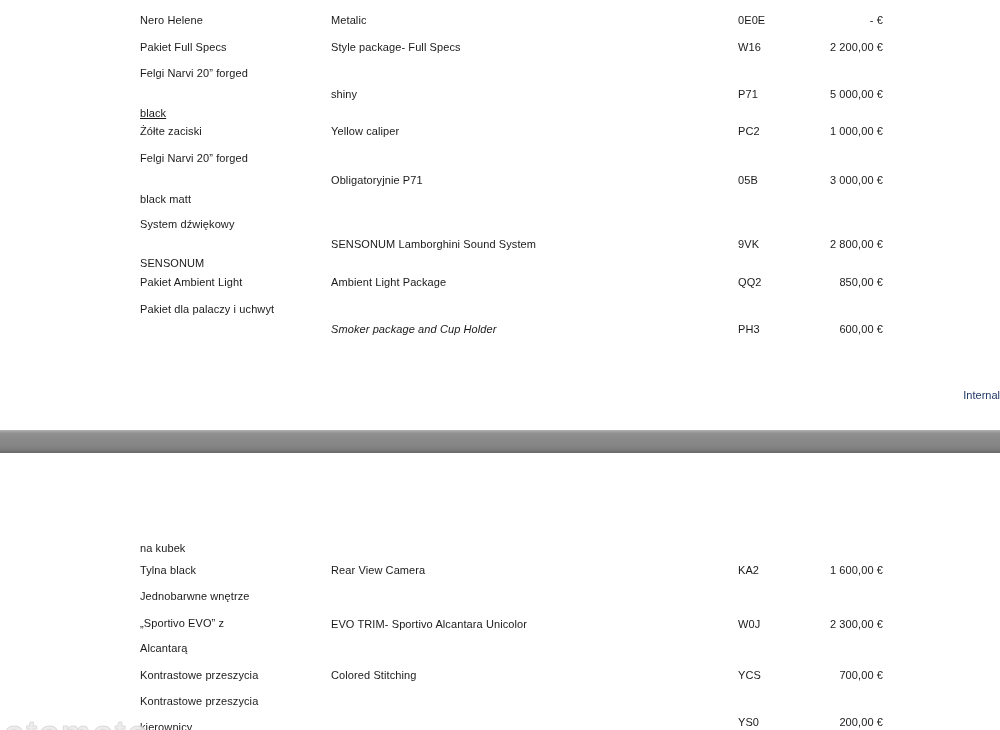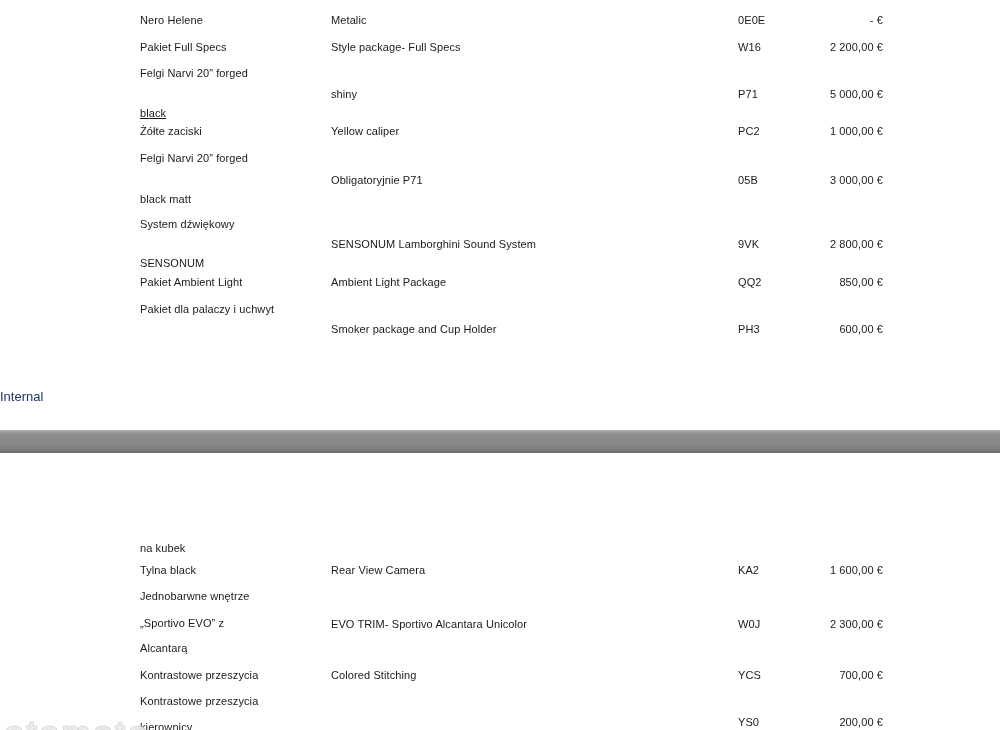--- a/index.html
+++ b/index.html
@@ -26,22 +26,22 @@
     letter-spacing: 0.1px;
   }
   .col-pl    { left: 140px; }
   .col-en    { left: 331px; }
   .col-code  { left: 713px; margin-left: 25px; }
   .col-price { right: 117px; text-align: right; }
   .footer-label {
     position: absolute;
     left: 0; top: 389px;
     width: 1000px;
-    text-align: left;
-    font-size: 13px;
+    text-align: right;
+    font-size: 11px;
     color: #1f3864;
   }
   .page-separator {
     position: absolute;
     left: 0; top: 430px;
     width: 1000px; height: 23px;
     background: linear-gradient(to bottom,
       #b2b2b2 0px,
       #929292 3px,
       #8a8a8a 8px,
@@ -93,21 +93,21 @@
       <div class="line col-pl" style="top: 216px;">System dźwiękowy</div>
       <div class="line col-en" style="top: 236px;">SENSONUM Lamborghini Sound System</div>
       <div class="line col-code" style="top: 236px;">9VK</div>
       <div class="line col-price" style="top: 236px;">2 800,00 €</div>
       <div class="line col-pl" style="top: 255px;">SENSONUM</div>
       <div class="line col-pl" style="top: 274px;">Pakiet Ambient Light</div>
       <div class="line col-en" style="top: 274px;">Ambient Light Package</div>
       <div class="line col-code" style="top: 274px;">QQ2</div>
       <div class="line col-price" style="top: 274px;">850,00 €</div>
       <div class="line col-pl" style="top: 301px;">Pakiet dla palaczy i uchwyt</div>
-      <div class="line col-en" style="top: 321px;">Smoker package and Cup Holder</div>
+      <div class="line col-en" style="top: 321px; font-style: italic;">Smoker package and Cup Holder</div>
       <div class="line col-code" style="top: 321px;">PH3</div>
       <div class="line col-price" style="top: 321px;">600,00 €</div>
     </section>
 
   <div class="footer-label">Internal</div>
 
   <div class="page-separator"></div>
 
   <section class="page">
       <div class="line col-pl" style="top: 540px;">na kubek</div>

